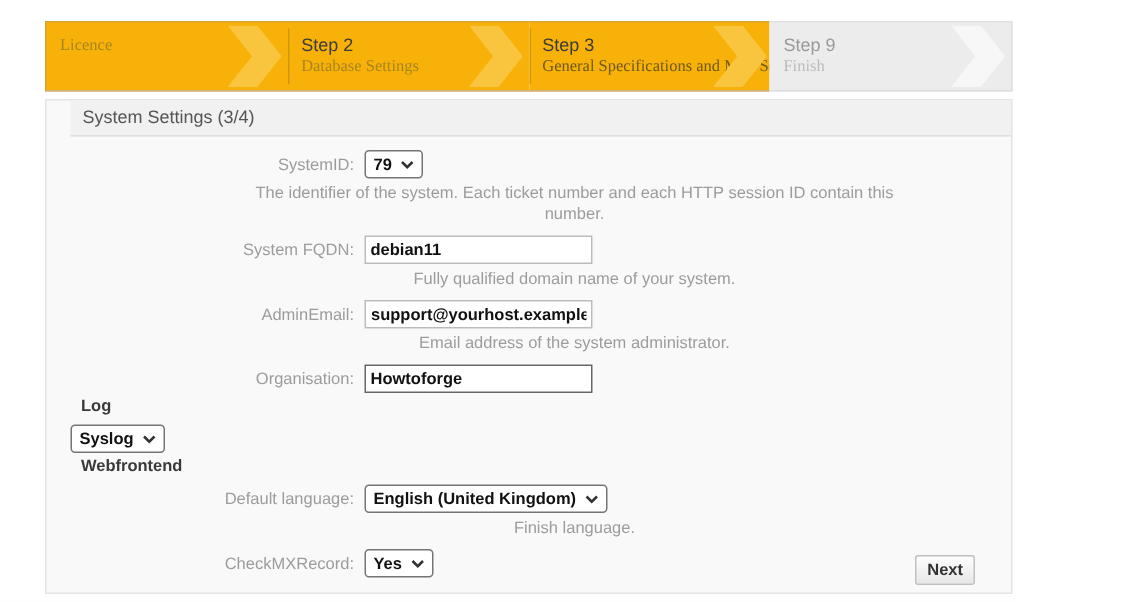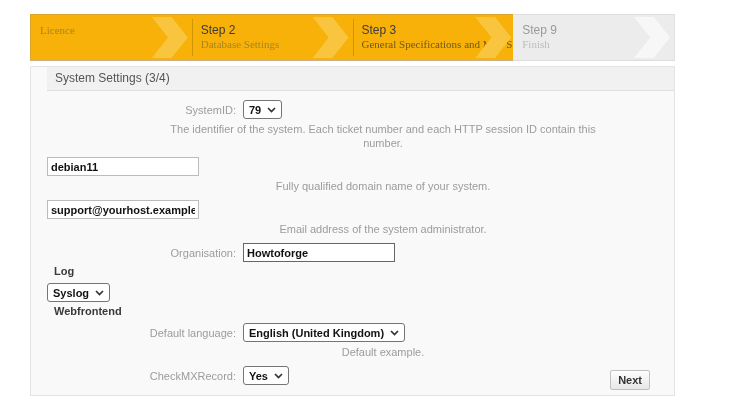--- a/index.html
+++ b/index.html
@@ -93,25 +93,27 @@
         <div class="select">
           <span>79</span>
           <svg width="9" height="6" viewBox="0 0 9 6">
               <path d="M1 1l3.5 3.5L8 1" stroke="#333" stroke-width="1.7" fill="none"></path>
             </svg>
         </div>
       </div>
       <div class="desc">The identifier of the system. Each ticket number and each HTTP session ID contain this number.</div>
 
       <div class="row">
+        <div class="row-label">System FQDN:</div>
         <input class="txt" type="text" value="debian11" style="">
       </div>
       <div class="desc">Fully qualified domain name of your system.</div>
 
       <div class="row">
+        <div class="row-label">AdminEmail:</div>
         <input class="txt" type="text" value="support@yourhost.example.com" style="">
       </div>
       <div class="desc">Email address of the system administrator.</div>
 
       <div class="row">
         <div class="row-label">Organisation:</div>
         <input class="txt focused" type="text" value="Howtoforge" style="">
       </div>
 
       <div class="section-head">Log</div>
@@ -129,21 +131,21 @@
 
       <div class="row">
         <div class="row-label">Default language:</div>
         <div class="select">
           <span>English (United Kingdom)</span>
           <svg width="9" height="6" viewBox="0 0 9 6">
               <path d="M1 1l3.5 3.5L8 1" stroke="#333" stroke-width="1.7" fill="none"></path>
             </svg>
         </div>
       </div>
-      <div class="desc">Default example.</div>
+      <div class="desc">Finish language.</div>
 
       <div class="row">
         <div class="row-label">CheckMXRecord:</div>
         <div class="select">
           <span>Yes</span>
           <svg width="9" height="6" viewBox="0 0 9 6">
               <path d="M1 1l3.5 3.5L8 1" stroke="#333" stroke-width="1.7" fill="none"></path>
             </svg>
         </div>
       </div>

